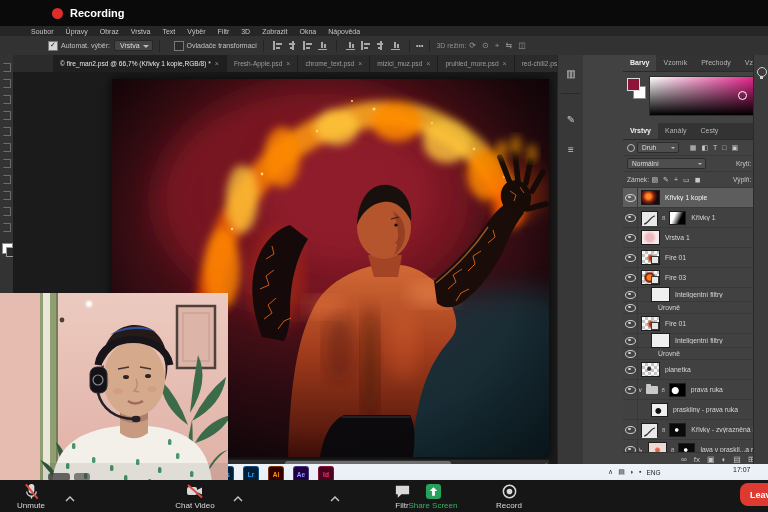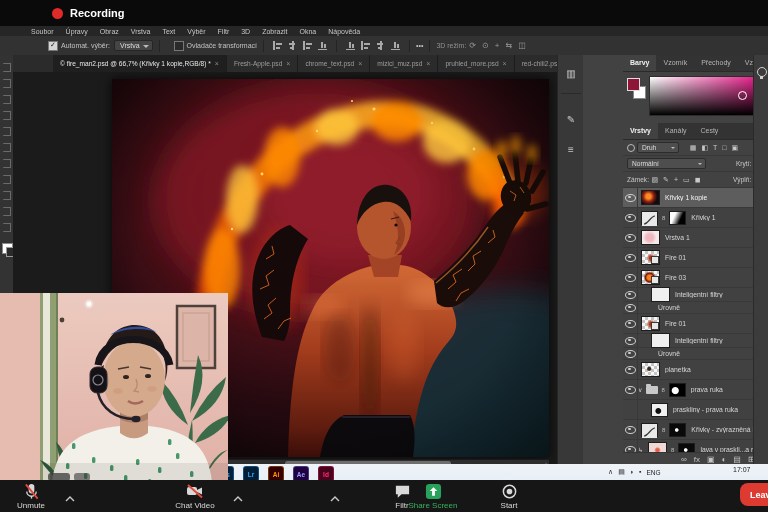--- a/index.html
+++ b/index.html
@@ -793,17 +793,17 @@
         </span>
         <span class="lbl">Share Screen</span>
       </div>
       <div class="zctl" style="left: 464px; width: 90px;">
         <span class="ic">
           <svg viewBox="0 0 18 18" width="17" height="17">
             <circle cx="9" cy="9" r="6.5" fill="none" stroke="#d9d9d9" stroke-width="1.6"></circle>
             <circle cx="9" cy="9" r="3" fill="#d9d9d9"></circle>
           </svg>
         </span>
-        <span class="lbl">Start</span>
+        <span class="lbl">Record</span>
       </div>
     </div>
 
 </div>
 
 </body></html>

